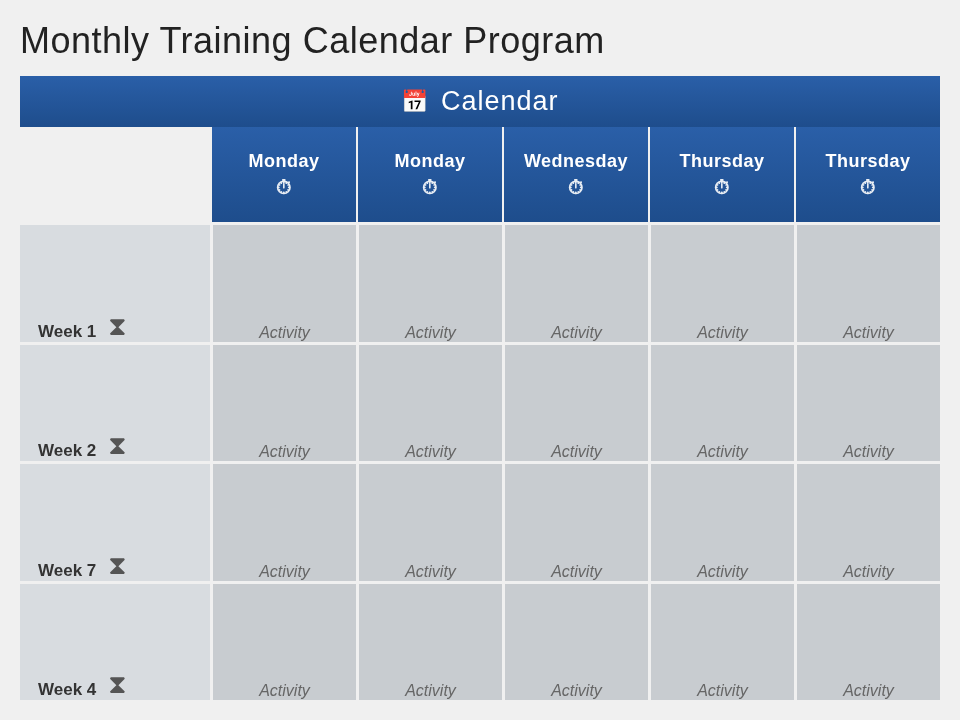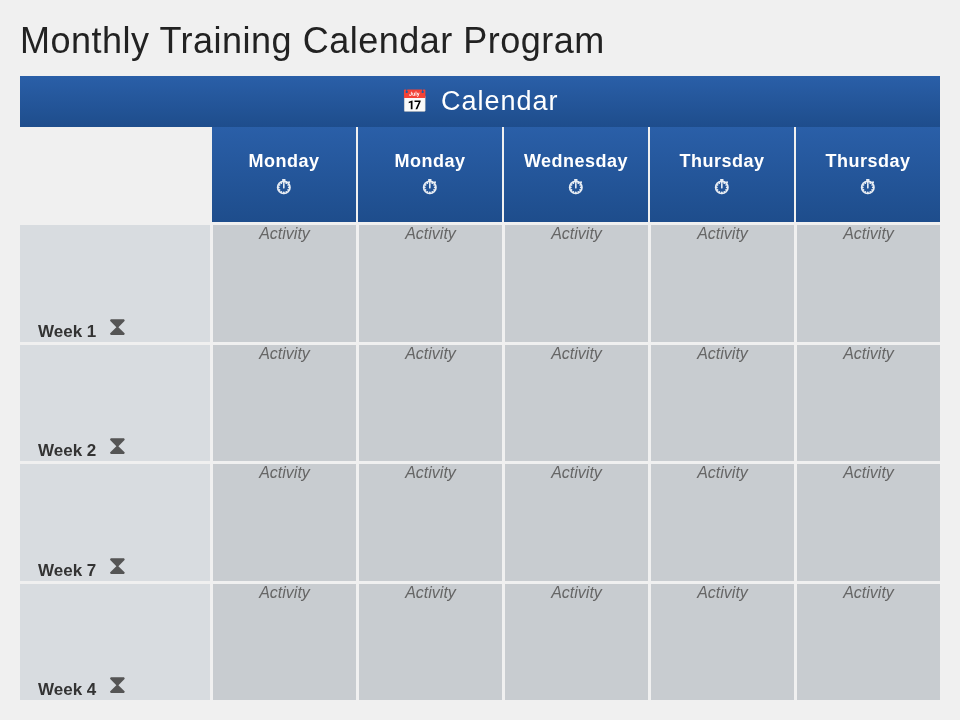--- a/index.html
+++ b/index.html
@@ -104,21 +104,21 @@
     }
 
     .week-icon {
       font-size: 26px;
       color: #555;
     }
 
     .activity-cell {
       background: #c8ccd0;
       display: flex;
-      align-items: flex-start;
+      align-items: flex-end;
       justify-content: center;
       font-size: 16px;
       color: #666;
       border-left: 3px solid #f0f0f0;
       border-top: 3px solid #f0f0f0;
       min-height: 80px;
       font-style: italic;
     }
   </style>
 </head>

